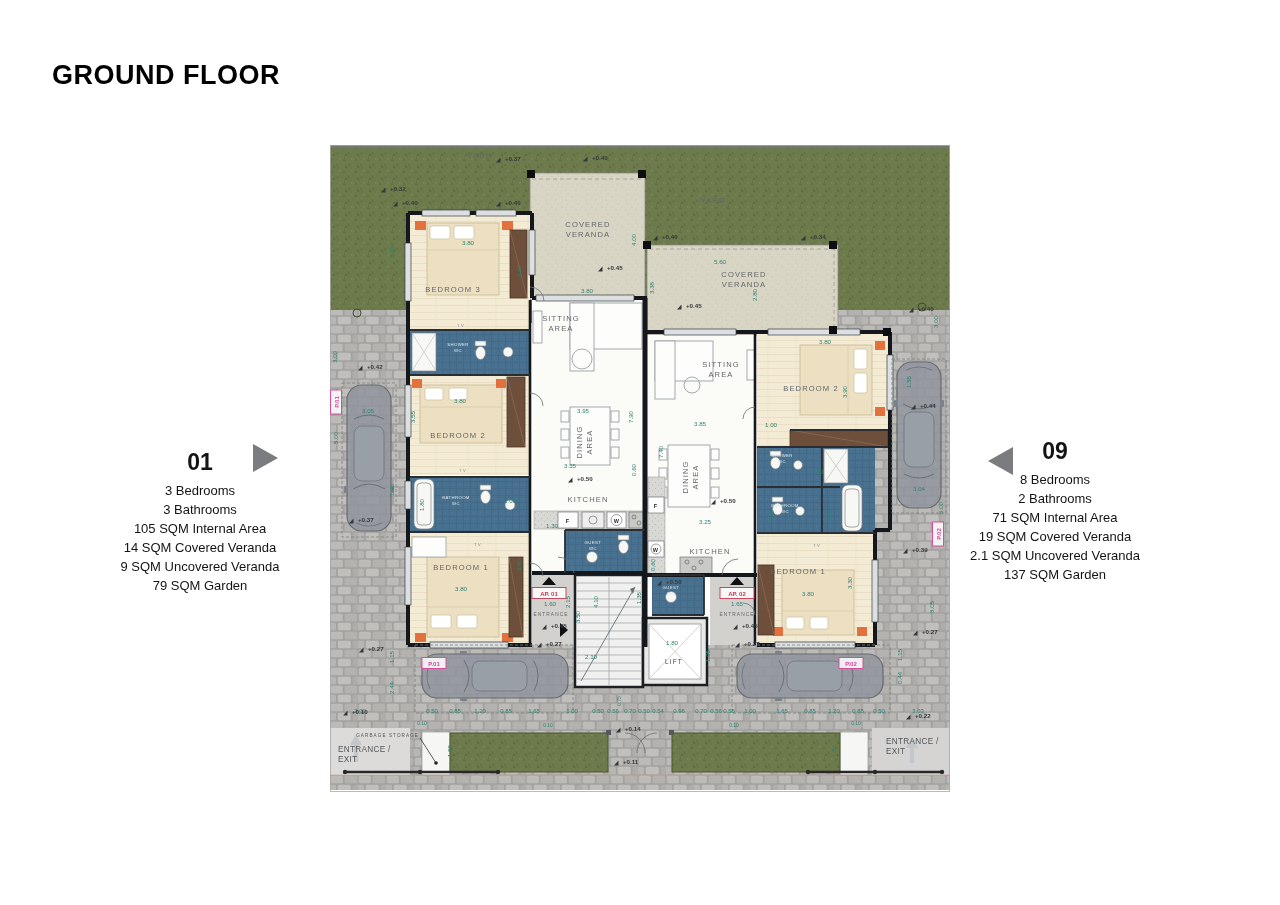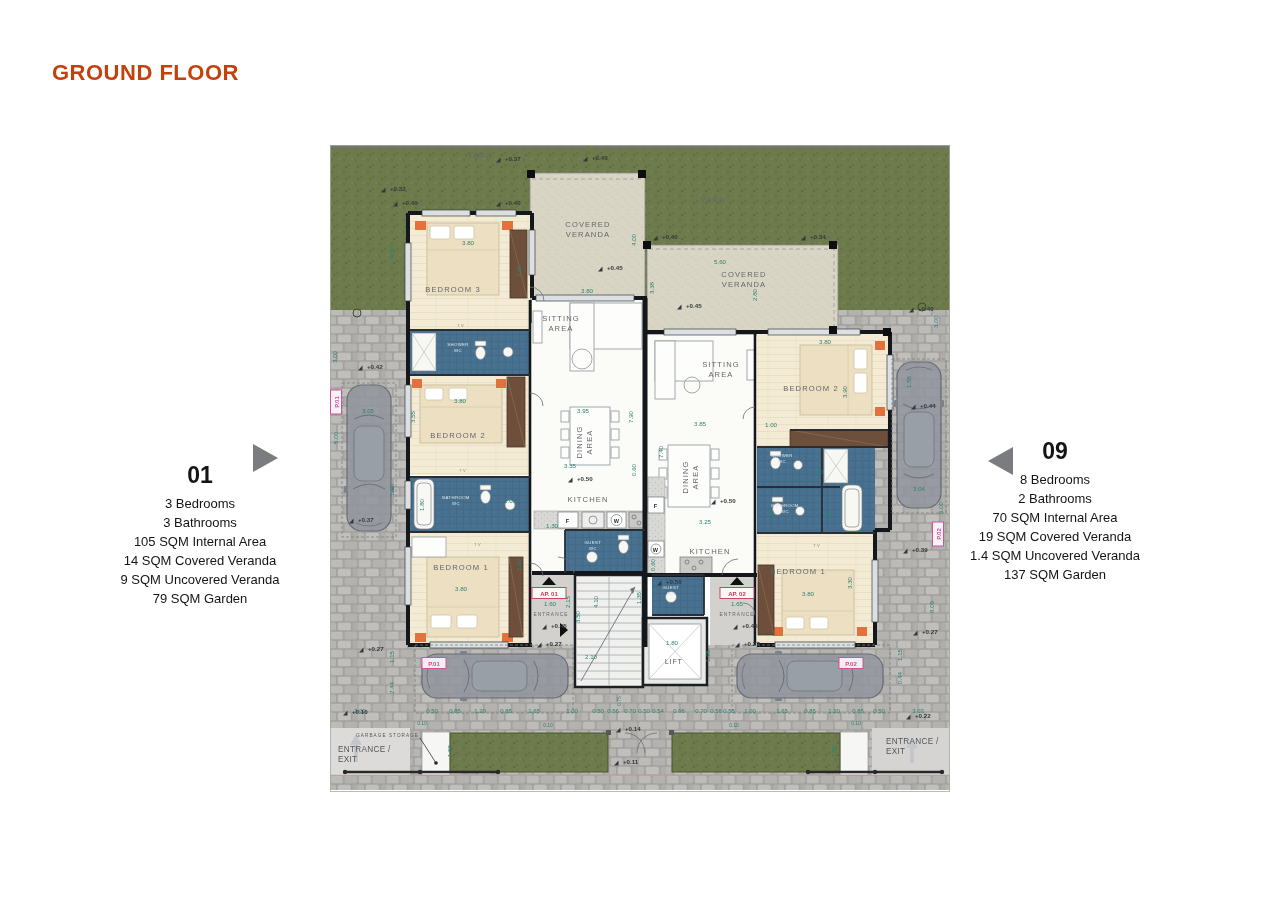--- a/index.html
+++ b/index.html
@@ -1,25 +1,25 @@
 <!DOCTYPE html>
 <html><head>
 <meta charset="utf-8">
 <style>
   html,body{margin:0;padding:0;}
   body{
     width:1280px;height:905px;position:relative;background:#ffffff;
     font-family:"Liberation Sans", sans-serif;overflow:hidden;
   }
   .page-title{
-    position:absolute;left:52px;top:60px;font-size:22px;font-weight:700;
-    color:#c2410c;letter-spacing:.5px;
+    position:absolute;left:52px;top:60px;font-size:27px;font-weight:700;
+    color:#000000;letter-spacing:.5px;
   }
   .apt-block{position:absolute;text-align:center;color:#141414;}
-  #apt01-block{left:90px;top:462px;width:220px;}
+  #apt01-block{left:90px;top:449px;width:220px;}
   #apt02-block{left:945px;top:438px;width:220px;}
   .apt-number{font-size:23px;font-weight:700;margin-bottom:5px;}
   .spec-line{font-size:13px;font-weight:500;line-height:19px;white-space:nowrap;}
   .tri{position:absolute;width:0;height:0;}
   .tri-right{left:253px;top:444px;border-left:25px solid #7a7c7f;
     border-top:14px solid transparent;border-bottom:14px solid transparent;}
   .tri-left{left:988px;top:447px;border-right:25px solid #7a7c7f;
     border-top:14px solid transparent;border-bottom:14px solid transparent;}
   #plan-wrap{position:absolute;left:330px;top:145px;width:528px;height:648px;}
   svg text{font-family:"Liberation Sans", sans-serif;}
@@ -40,23 +40,23 @@
       <div class="spec-line">79 SQM Garden</div>
     </div>
 </div>
 <div class="tri tri-right"></div>
 
 <div class="apt-block" id="apt02-block">
   <div class="apt-number">09</div>
   <div id="a02-specs">
       <div class="spec-line">8 Bedrooms</div>
       <div class="spec-line">2 Bathrooms</div>
-      <div class="spec-line">70 SQM Internal Area</div>
+      <div class="spec-line">71 SQM Internal Area</div>
       <div class="spec-line">19 SQM Covered Veranda</div>
-      <div class="spec-line">1.4 SQM Uncovered Veranda</div>
+      <div class="spec-line">2.1 SQM Uncovered Veranda</div>
       <div class="spec-line">137 SQM Garden</div>
     </div>
 </div>
 <div class="tri tri-left"></div>
 
 <div id="plan-wrap">
 <svg width="620" height="648" viewBox="0 0 620 648">
   <defs>
     <pattern id="grass" width="12" height="12" patternUnits="userSpaceOnUse">
       <rect width="12" height="12" fill="#6d7b4c"></rect>

